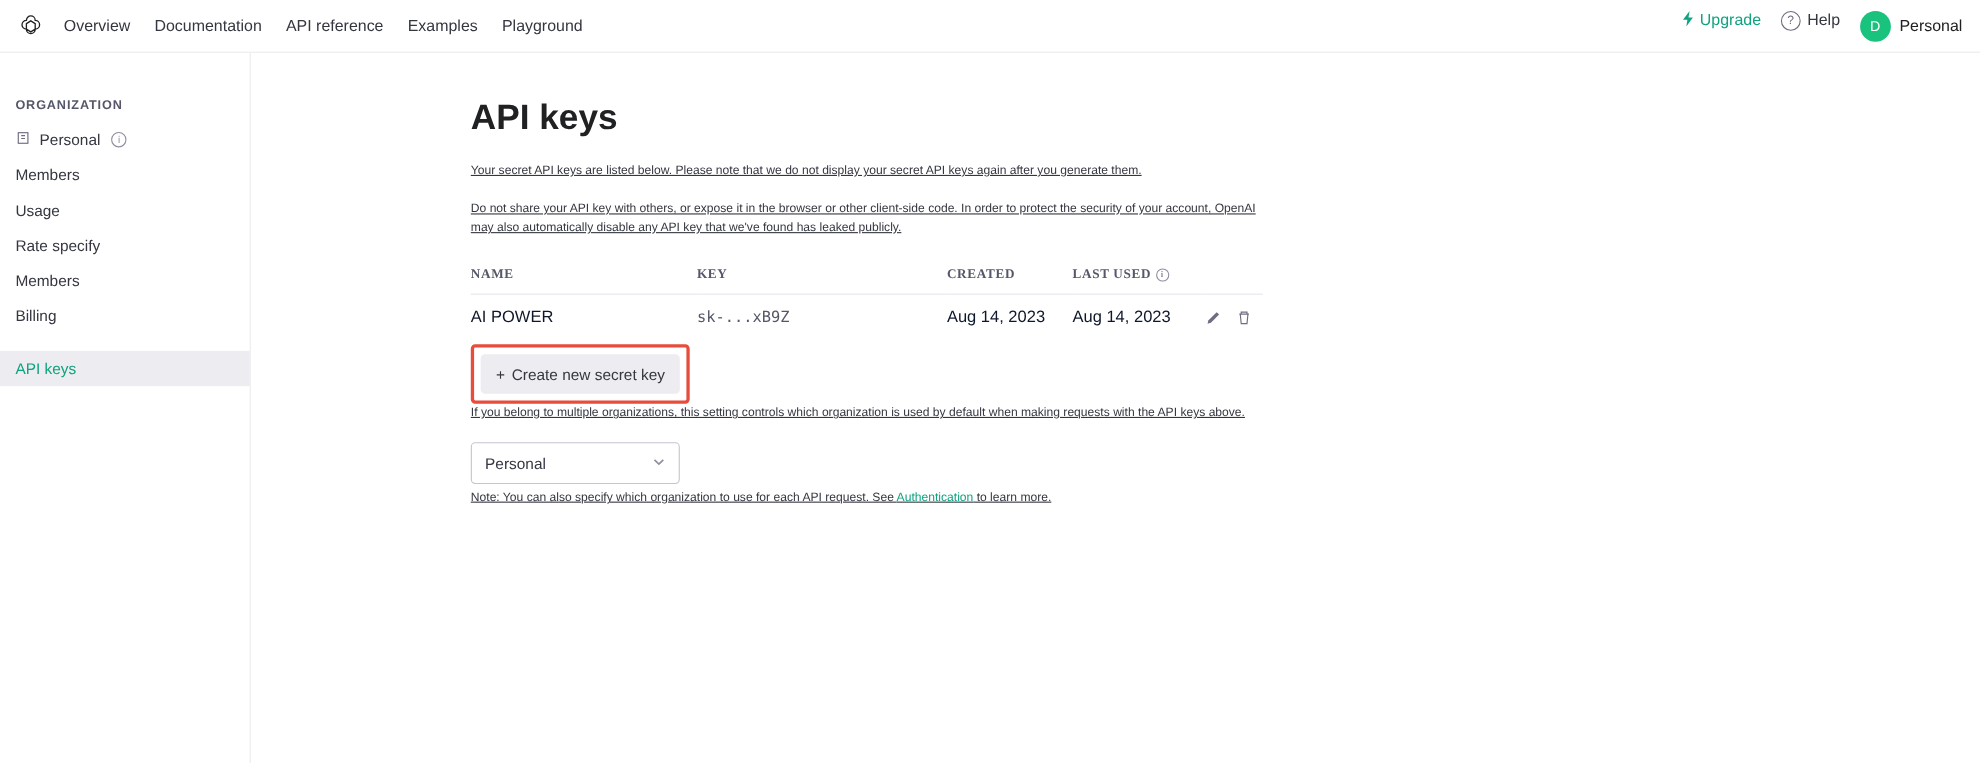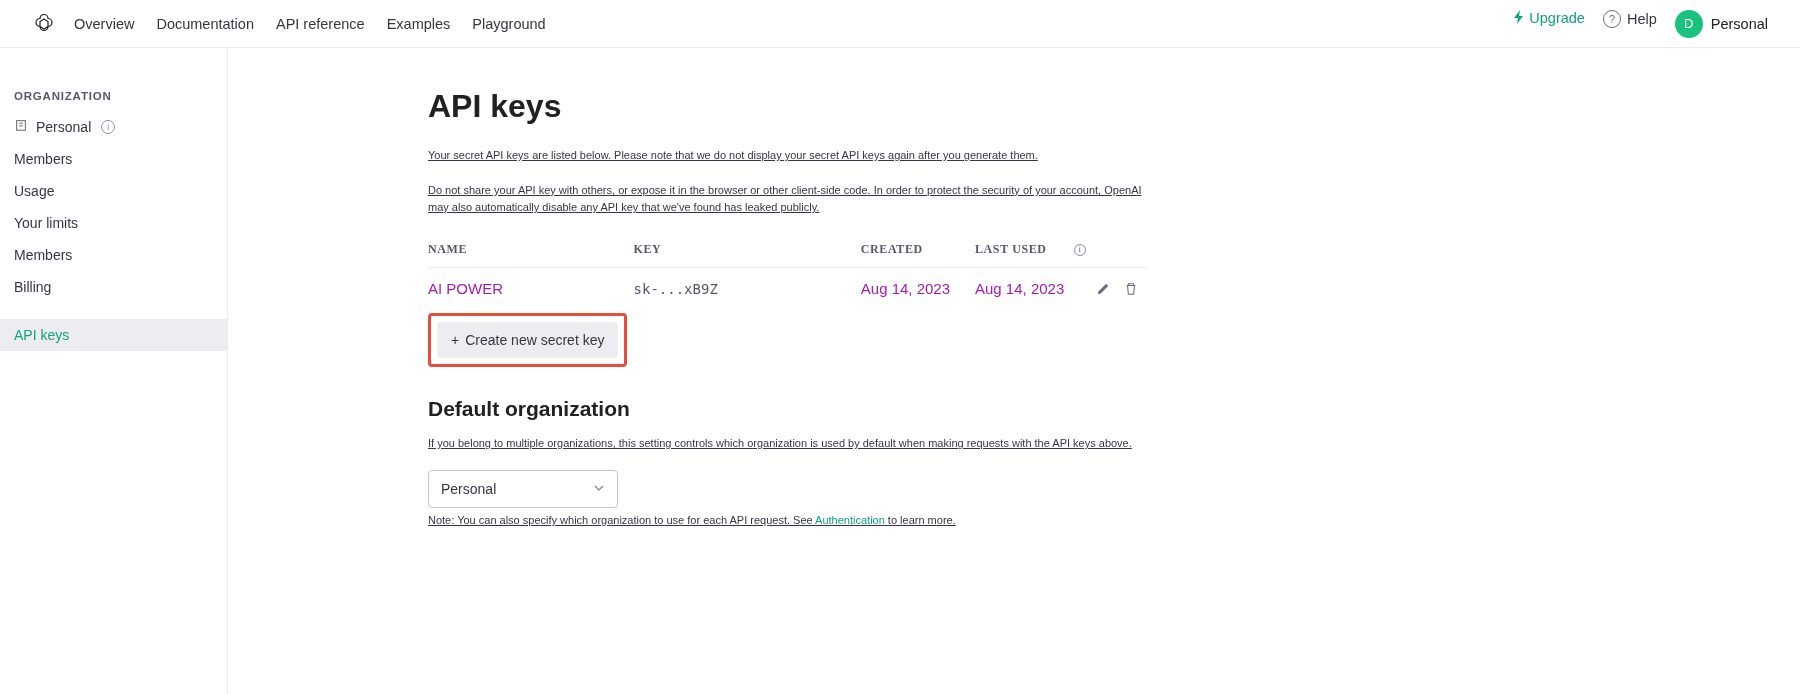--- a/index.html
+++ b/index.html
@@ -1,19 +1,19 @@
 <!DOCTYPE html>
 <html><head>
 <meta charset="utf-8">
 <style>
 * { margin: 0; padding: 0; box-sizing: border-box; }
 body { font-family: -apple-system, BlinkMacSystemFont, "Segoe UI", Helvetica, Arial, sans-serif; color: #202123; background: #fff; }
 
 
-.topnav { display: flex; align-items: center; height: 48px; padding: 0 32px; border-bottom: 1px solid #ececf1; }
+.topnav { display: flex; align-items: center; height: 48px; padding: 0 16px; border-bottom: 1px solid #ececf1; }
 .topnav .logo { width: 24px; height: 24px; margin-right: 18px; }
 .topnav .nav-links { display: flex; gap: 22px; }
 .topnav .nav-links a { color: #353740; text-decoration: none; font-size: 14.5px; cursor: pointer; }
 .topnav .spacer { flex: 1; }
 .topnav .right { display: flex; align-items: flex-start; gap: 18px; }
 .upgrade { color: #10a37f; font-size: 14.5px; display: flex; align-items: center; gap: 4px; cursor: pointer; }
 .help { color: #353740; font-size: 14.5px; display: flex; align-items: center; gap: 6px; cursor: pointer; }
 .help-icon { width: 18px; height: 18px; border: 1.5px solid #6e6e80; border-radius: 50%; display: flex; align-items: center; justify-content: center; font-size: 11px; color: #6e6e80; }
 .account { display: flex; align-items: center; gap: 8px; font-size: 14.5px; cursor: pointer; }
 .avatar { width: 28px; height: 28px; border-radius: 50%; background: #19c37d; color: #fff; display: flex; align-items: center; justify-content: center; font-size: 13px; font-weight: 500; }
@@ -29,23 +29,23 @@
 .sidebar .spacer-sm { height: 16px; }
 
 
 .main { flex: 1; padding: 40px 0 40px 200px; max-width: 1400px; }
 .content { max-width: 720px; }
 .content h1 { font-size: 32px; font-weight: 700; margin-bottom: 22px; }
 .content p { font-size: 11px; line-height: 1.55; color: #353740; margin-bottom: 18px; text-decoration: underline; }
 
 .keys-table { width: 100%; border-collapse: collapse; margin: 4px 0 0 0; }
 .keys-table th { text-align: left; font-size: 12px; letter-spacing: 0.6px; color: #565869; font-weight: 600; padding: 8px 10px 10px 0; border-bottom: 1px solid #ececf1; font-family: Liberation Serif, serif; }
-.keys-table td { font-size: 15px; color: #a21caf; padding: 12px 10px 12px 0; vertical-align: middle; }
+.keys-table td { font-size: 15px; color: #0f172a; padding: 12px 10px 12px 0; vertical-align: middle; }
 .keys-table .key-val { font-family: ui-monospace, SFMono-Regular, Menlo, monospace; font-size: 14px; color: #565869; }
-.keys-table .th-last { display: flex; align-items: center; gap: 4px; justify-content: space-between; }
+.keys-table .th-last { display: flex; align-items: center; gap: 4px; }
 .row-actions { display: flex; gap: 14px; justify-content: flex-end; }
 .row-actions .action-icon { width: 14px; height: 14px; color: #6e6e80; cursor: pointer; }
 
 .create-btn-wrap { border: 3px solid #e74c3c; border-radius: 4px; display: inline-block; padding: 6px; margin-top: 4px; }
 .create-btn { display: inline-flex; align-items: center; gap: 6px; background: #ececf1; color: #353740; font-size: 14px; border: none; padding: 10px 14px; border-radius: 4px; cursor: pointer; }
 .plus { font-size: 14px; }
 
 .content h2 { font-size: 21px; font-weight: 700; margin: 30px 0 14px 0; }
 
 .select { display: inline-flex; align-items: center; justify-content: space-between; border: 1px solid #c5c5d2; border-radius: 4px; padding: 10px 12px; width: 190px; font-size: 14px; color: #353740; cursor: pointer; }
@@ -106,21 +106,21 @@
       <span>Personal</span>
       <span class="info-icon">i</span>
     </div>
     <div class="item">
         <span>Members</span>
       </div>
     <div class="item">
         <span>Usage</span>
       </div>
     <div class="item">
-        <span>Your limits</span>
+        <span>Rate specify</span>
       </div>
     <div class="item">
         <span>Members</span>
       </div>
     <div class="item">
         <span>Billing</span>
       </div>
 
     <div class="spacer-sm"></div>
     <div class="item active">
@@ -173,21 +173,20 @@
         </tbody>
       </table>
 
       <div class="create-btn-wrap">
         <button class="create-btn">
           <span class="plus">+</span>
           <span>Create new secret key</span>
         </button>
       </div>
 
-      <h2>Default organization</h2>
       <p>If you belong to multiple organizations, this setting controls which organization is used by default when making requests with the API keys above.</p>
 
       <div class="select">
         <span>Personal</span>
         <span class="chev">
           <svg width="12" height="12" viewBox="0 0 12 12">
               <path d="M2 4l4 4 4-4" fill="none" stroke="#8e8ea0" stroke-width="1.5"></path>
             </svg>
         </span>
       </div>

